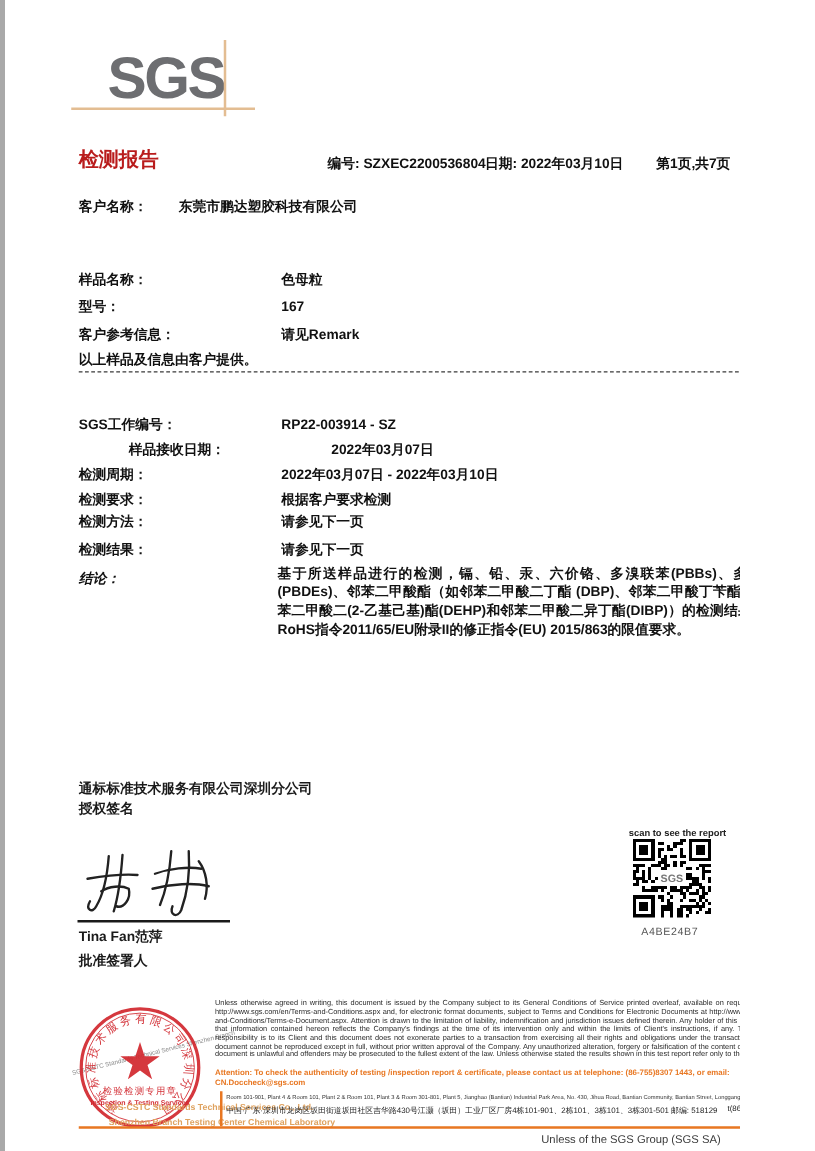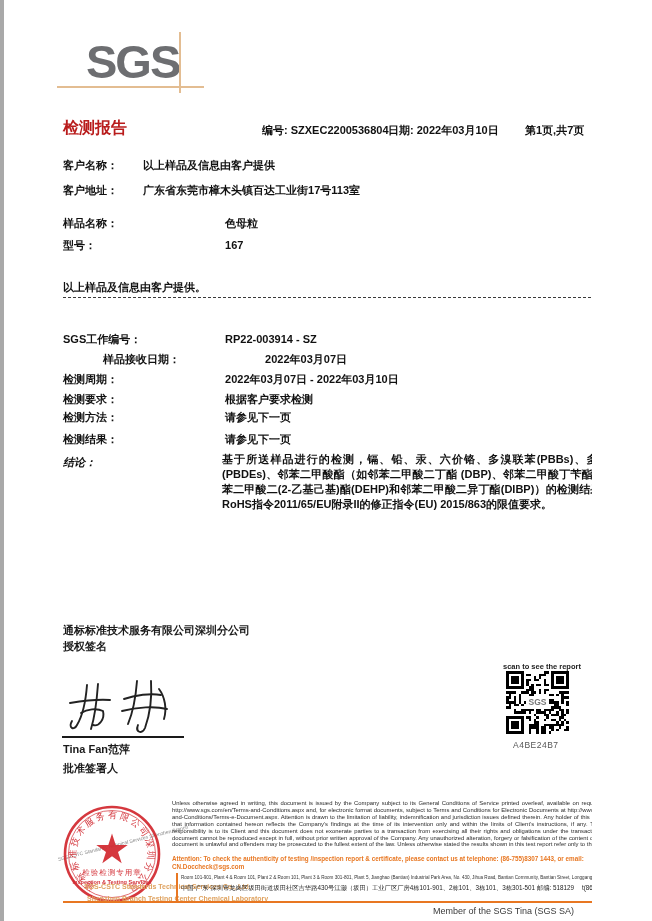--- a/index.html
+++ b/index.html
@@ -64,33 +64,33 @@
   <div class="logo">SGS</div>
   <div class="logo-hline"></div>
   <div class="logo-vline"></div>
   <div class="title">检测报告</div>
   <div class="hmeta m-no">编号: SZXEC2200536804</div>
   <div class="hmeta m-date">日期: 2022年03月10日</div>
   <div class="hmeta m-page">第1页,共7页</div>
 
   <div class="row r-cname">
     <span class="lab labw1">客户名称：</span>
-    <span>以上样品及信息由客户提供</span>
-  </div>
-  <div class="row r-caddr">
-    <span class="lab labw1">客户地址：</span>
-    <span>广东省东莞市樟木头镇百达工业街17号113室</span>
+    <span>东莞市鹏达塑胶科技有限公司</span>
   </div>
   <div class="row r-sname">
     <span class="lab labw2">样品名称：</span>
     <span>色母粒</span>
   </div>
   <div class="row r-model">
     <span class="lab labw2">型号：</span>
     <span>167</span>
+  </div>
+  <div class="row r-ref">
+    <span class="lab labw2">客户参考信息：</span>
+    <span>请见Remark</span>
   </div>
   <div class="row r-note">以上样品及信息由客户提供。</div>
 
   <div class="dashline"></div>
 
   <div class="row r-j0">
     <span class="lab labw2">SGS工作编号：</span>
     <span>RP22-003914 - SZ</span>
   </div>
   <div class="row r-j1">
@@ -355,14 +355,14 @@
   <div class="addr1">
     <span>Room 101-901, Plant 4 &amp; Room 101, Plant 2 &amp; Room 101, Plant 3 &amp; Room 301-801, Plant 5, Jianghao (Bantian) Industrial Park Area, No. 430, Jihua Road, Bantian Community, Bantian Street, Longgang District, Shenzhen, Guangdong, China 518129</span>
 
   </div>
   <div class="addr2">
     <span>中国·广东·深圳市龙岗区坂田街道坂田社区吉华路430号江灏（坂田）工业厂区厂房4栋101-901、2栋101、3栋101、3栋301-501 邮编: 518129</span>
     <span class="tel">t(86-755) 25328888</span>
     <span class="mail">sgs.china@sgs.com</span>
   </div>
   <div class="orange-hline"></div>
-  <div class="member">Member of the SGS Tina (SGS SA)</div>
+  <div class="member">Unless of the SGS Group (SGS SA)</div>
 </div>
 
 </body></html>

